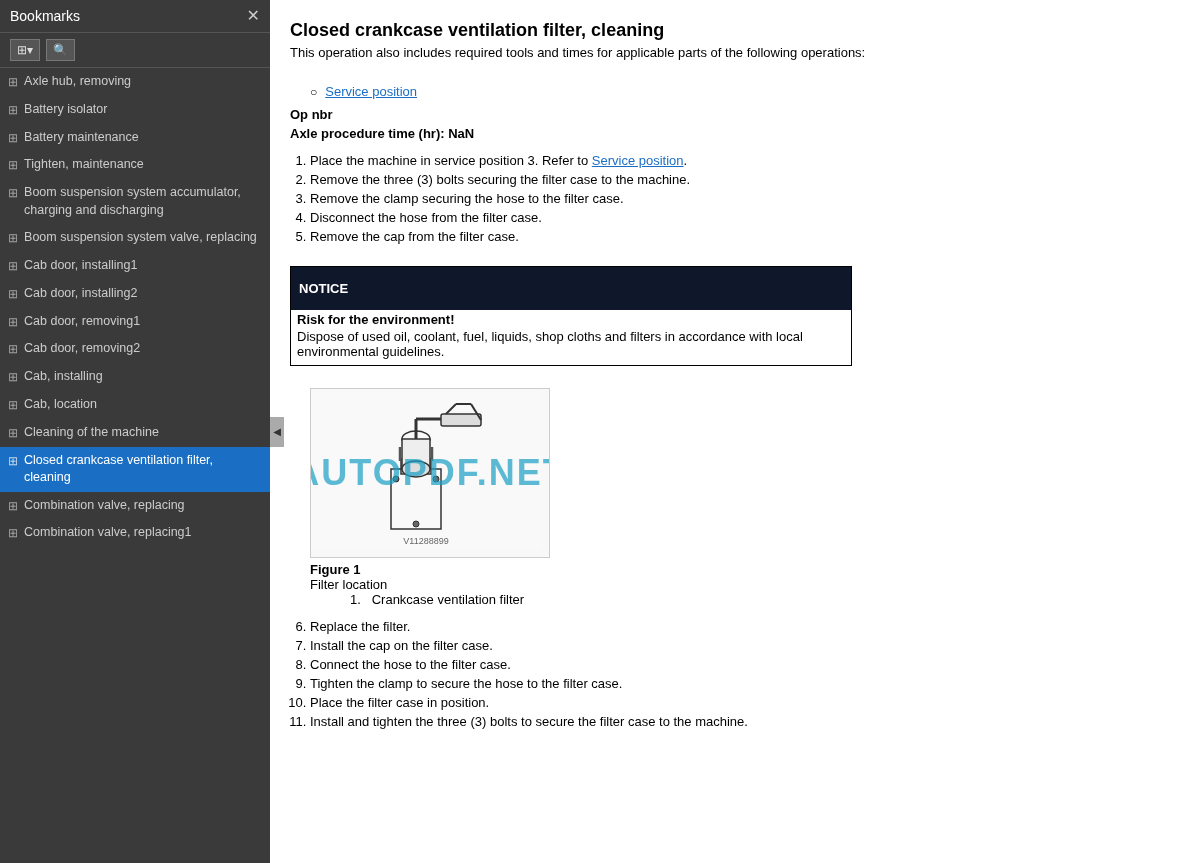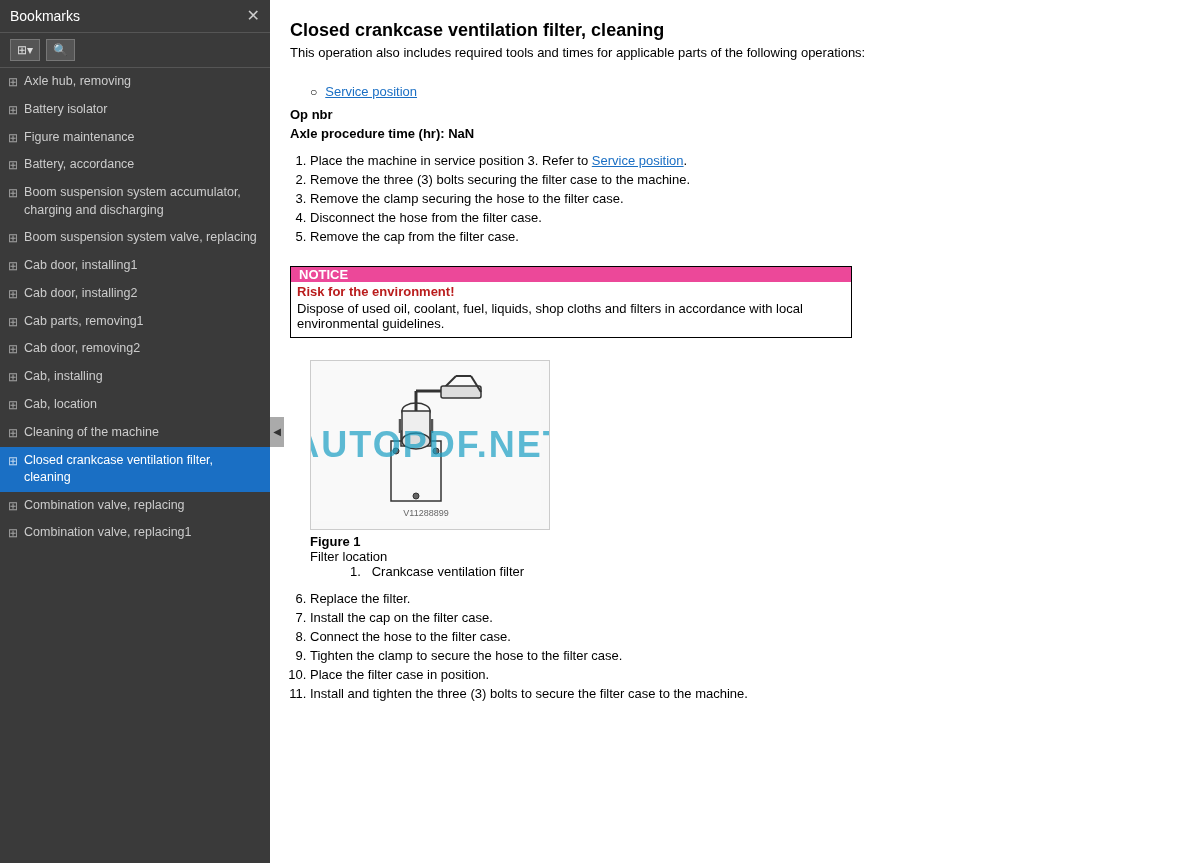--- a/index.html
+++ b/index.html
@@ -171,30 +171,30 @@
       color: #000;
     }
 
     .notice-box {
       border: 1px solid #000;
       display: inline-block;
       margin: 10px 0 6px 0;
     }
 
     .notice-label {
-      background: #ec4899;
+      background: #0f172a;
       color: #fff;
       font-weight: bold;
-      padding: 0 8px;
+      padding: 14px 8px;
       font-size: 13px;
     }
 
     .notice-risk {
       font-size: 13px;
-      color: #b91c1c;
+      color: #000000;
       font-weight: bold;
       padding: 2px 6px 0 6px;
     }
 
     .notice-text {
       font-size: 13px;
       color: #000;
       padding: 2px 6px 6px 6px;
       max-width: 560px;
     }
@@ -292,45 +292,45 @@
   <div class="bookmark-item">
         <span class="bookmark-icon">⊞</span>
         <span class="bookmark-label">Axle hub, removing</span>
       </div>
       <div class="bookmark-item">
         <span class="bookmark-icon">⊞</span>
         <span class="bookmark-label">Battery isolator</span>
       </div>
       <div class="bookmark-item">
         <span class="bookmark-icon">⊞</span>
-        <span class="bookmark-label">Figure maintenance</span>
-      </div>
-      <div class="bookmark-item">
-        <span class="bookmark-icon">⊞</span>
-        <span class="bookmark-label">Battery, accordance</span>
+        <span class="bookmark-label">Battery maintenance</span>
+      </div>
+      <div class="bookmark-item">
+        <span class="bookmark-icon">⊞</span>
+        <span class="bookmark-label">Tighten, maintenance</span>
       </div>
       <div class="bookmark-item">
         <span class="bookmark-icon">⊞</span>
         <span class="bookmark-label">Boom suspension system accumulator, charging and discharging</span>
       </div>
       <div class="bookmark-item">
         <span class="bookmark-icon">⊞</span>
         <span class="bookmark-label">Boom suspension system valve, replacing</span>
       </div>
       <div class="bookmark-item">
         <span class="bookmark-icon">⊞</span>
         <span class="bookmark-label">Cab door, installing1</span>
       </div>
       <div class="bookmark-item">
         <span class="bookmark-icon">⊞</span>
         <span class="bookmark-label">Cab door, installing2</span>
       </div>
       <div class="bookmark-item">
         <span class="bookmark-icon">⊞</span>
-        <span class="bookmark-label">Cab parts, removing1</span>
+        <span class="bookmark-label">Cab door, removing1</span>
       </div>
       <div class="bookmark-item">
         <span class="bookmark-icon">⊞</span>
         <span class="bookmark-label">Cab door, removing2</span>
       </div>
       <div class="bookmark-item">
         <span class="bookmark-icon">⊞</span>
         <span class="bookmark-label">Cab, installing</span>
       </div>
       <div class="bookmark-item">

